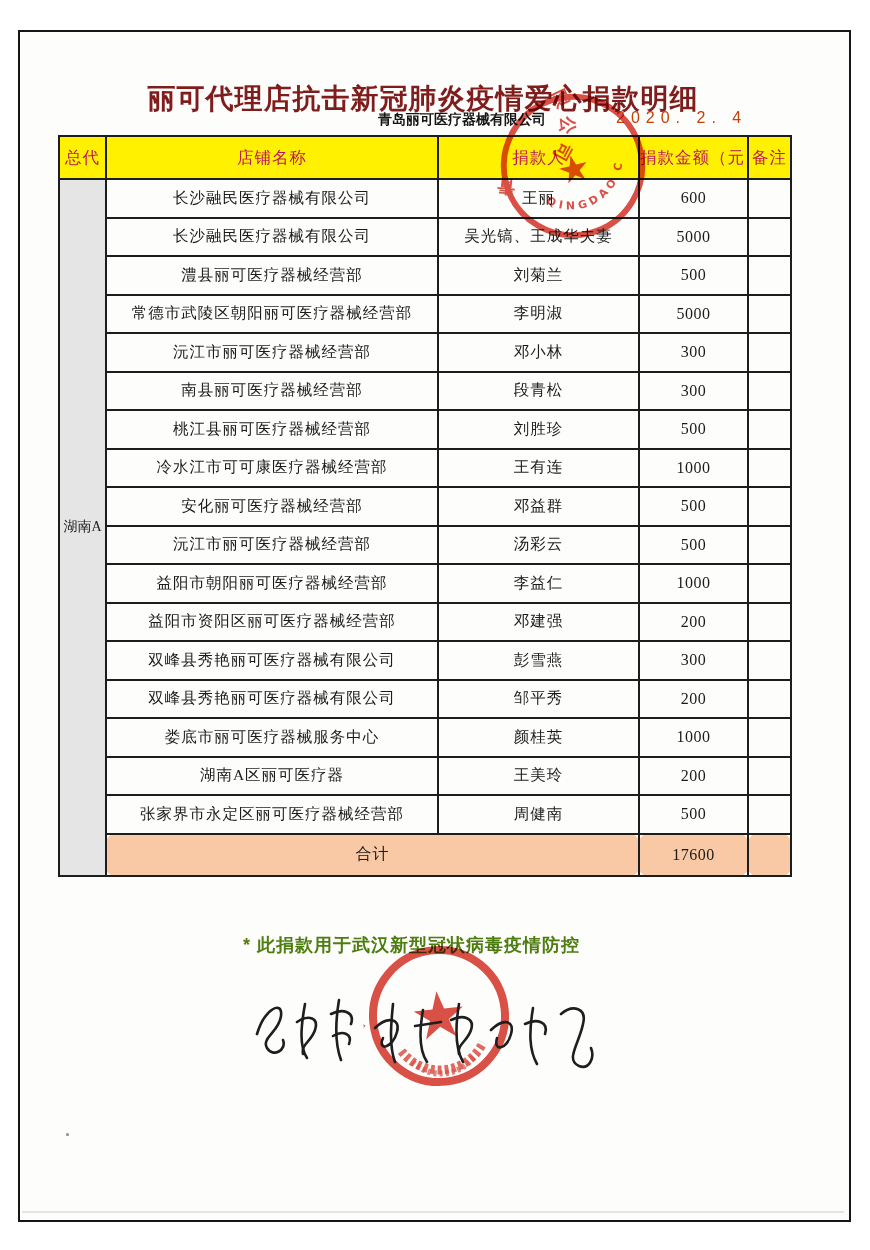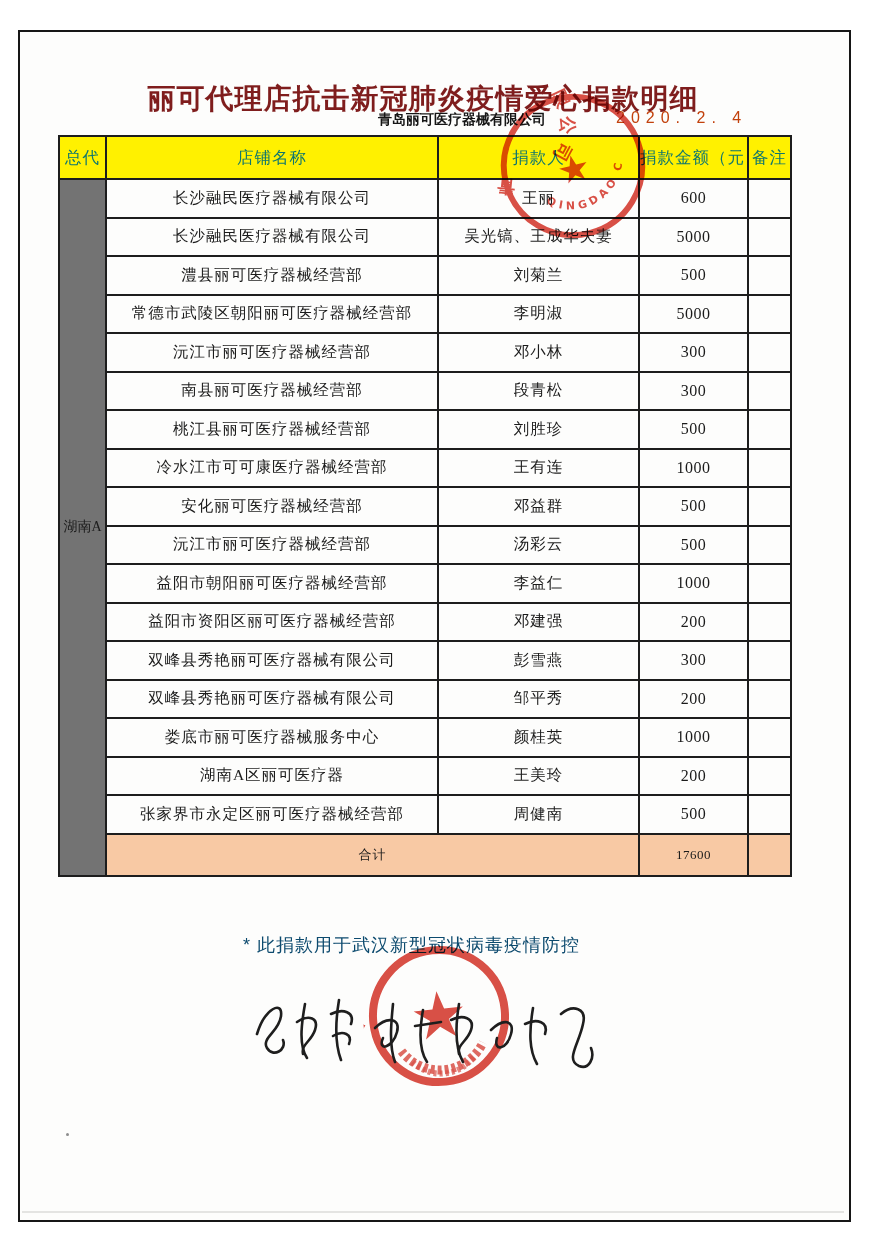--- a/index.html
+++ b/index.html
@@ -38,31 +38,31 @@
     position:absolute;left:58px;top:135px;width:732px;
     border-collapse:collapse;table-layout:fixed;
     font-size:15.5px;
   }
   .donation-table th,.donation-table td{
     border:2px solid #1d1d1d;text-align:center;vertical-align:middle;
     padding:0;overflow:hidden;white-space:nowrap;letter-spacing:1px;
   }
   .donation-table thead tr{height:43px;}
   .donation-table thead th{
-    background:var(--header-bg);font-weight:500;font-size:16.5px;color:#0f766e;
+    background:var(--header-bg);font-weight:500;font-size:16.5px;color:#be185d;
   }
   .donation-table tbody tr.data-row{height:38.5px;}
   .donation-table td.amount{font-size:16px;letter-spacing:0.5px;}
-  .donation-table td.region-cell{font-size:14px;letter-spacing:0;background:#737373;}
+  .donation-table td.region-cell{font-size:14px;letter-spacing:0;background:#e5e5e5;}
   .donation-table tr.total-row{height:42px;}
-  .donation-table tr.total-row td{background:var(--total-bg);font-size:13px;}
+  .donation-table tr.total-row td{background:var(--total-bg);font-size:16px;border-radius:9px;}
   .footnote{
     position:absolute;left:243px;top:933px;
     font-family:"Liberation Sans","DejaVu Sans",sans-serif;
-    font-size:18px;font-weight:400;color:#0c4a6e;letter-spacing:1px;white-space:nowrap;text-align:center;
+    font-size:18px;font-weight:700;color:#4d7c0f;letter-spacing:1px;white-space:nowrap;text-align:center;
   }
   .stamp{position:absolute;mix-blend-mode:multiply;opacity:.88;pointer-events:none;}
   .stamp-top{left:494px;top:87px;transform:rotate(-14deg);}
   .stamp-bottom{left:363px;top:941px;transform:rotate(-6deg);}
   .signature-svg{position:absolute;left:243px;top:972px;pointer-events:none;}
   .scan-line{position:absolute;left:22px;top:1211px;width:822px;height:2px;background:#e4e4e2;}
   .scan-dot{position:absolute;left:66px;top:1133px;width:3px;height:3px;background:#8d8d8d;border-radius:50%;}
 </style>
 </head>
 <body>

